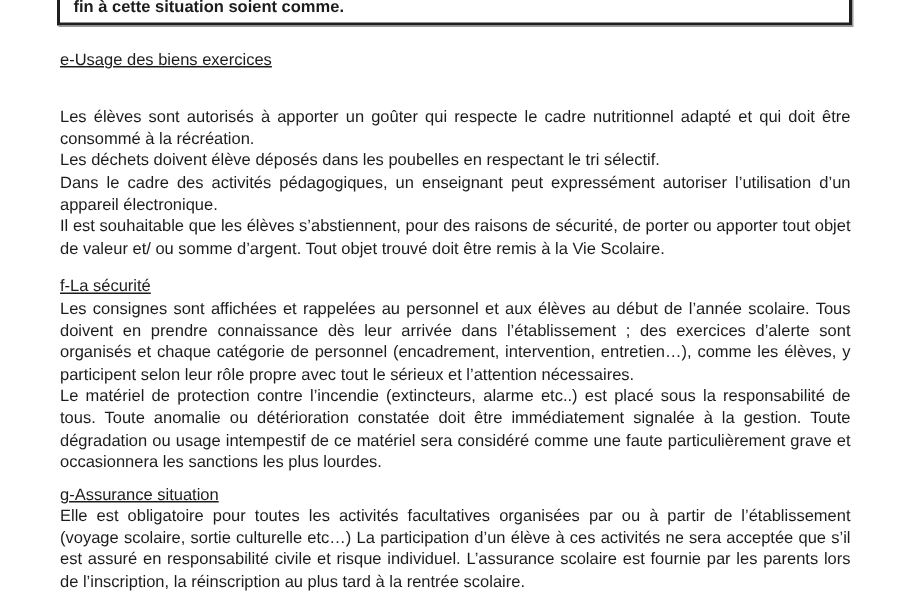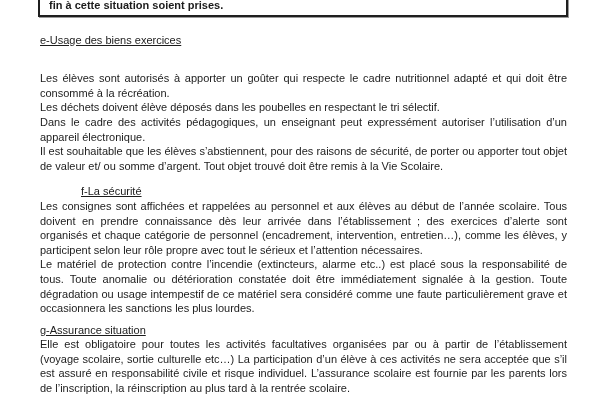--- a/index.html
+++ b/index.html
@@ -26,31 +26,31 @@
     margin:-6px -1px 0 -2px;
     border:2px solid var(--box-border);
     box-shadow:1px 1px 0 #9a9a9a;
     padding:2px 9px;
     font-weight:bold;
     text-align:left;
   }
   
   .mt-16{margin-top:16px;}
   .mt-13{}
-  .mt-11{margin-top:11px;margin-left:41px;}
+  .mt-11{margin-top:11px;}
   .mt-9{margin-top:24px;}
   .mt-7{margin-top:7px;}
 </style>
 </head>
 <body>
 
 <div class="content">
 
   <div class="boxed">
-    <span>fin à cette situation soient prises.</span>
+    <span>fin à cette situation soient comme.</span>
   </div>
 
   <p class="heading mt-16">e-Usage des biens exercices</p>
 
   <p class="para mt-9">Les élèves sont autorisés à apporter un goûter qui respecte le cadre nutritionnel adapté et qui doit être consommé à la récréation.</p>
 
   <p class="para">Les déchets doivent élève déposés dans les poubelles en respectant le tri sélectif.</p>
 
   <p class="para mt-13">Dans le cadre des activités pédagogiques, un enseignant peut expressément autoriser l’utilisation d’un appareil électronique.</p>
 

